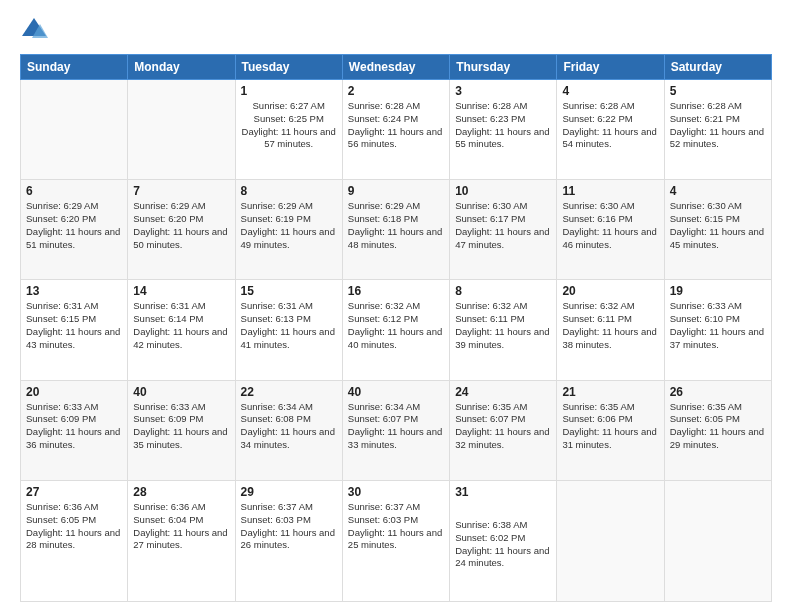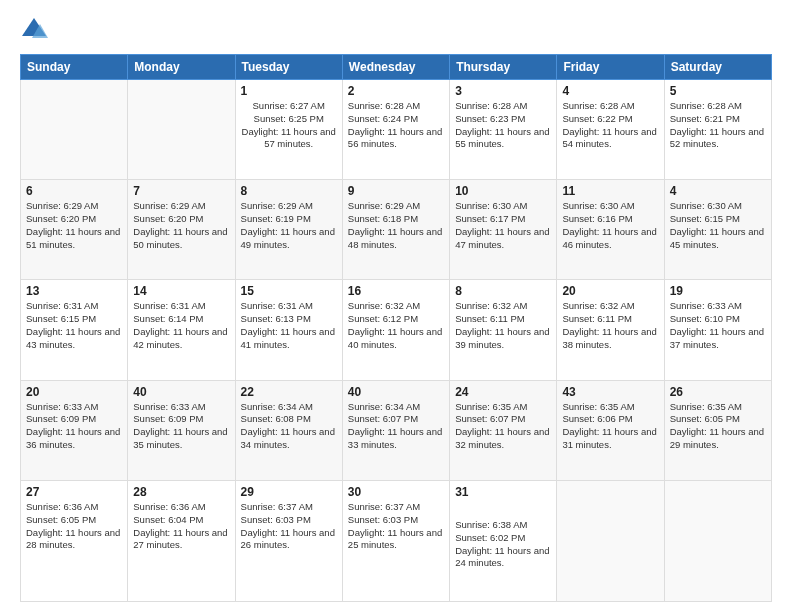--- a/index.html
+++ b/index.html
@@ -286,21 +286,21 @@
 Sunset: 6:07 PM
 Daylight: 11 hours and 33 minutes.</div>
           </td>
           <td>
             <span class="day-num">24</span>
             <div class="day-info" style="white-space: pre-line;">Sunrise: 6:35 AM
 Sunset: 6:07 PM
 Daylight: 11 hours and 32 minutes.</div>
           </td>
           <td>
-            <span class="day-num">43</span>
+            <span class="day-num">21</span>
             <div class="day-info" style="white-space: pre-line;">Sunrise: 6:35 AM
 Sunset: 6:06 PM
 Daylight: 11 hours and 31 minutes.</div>
           </td>
           <td>
             <span class="day-num">26</span>
             <div class="day-info" style="white-space: pre-line;">Sunrise: 6:35 AM
 Sunset: 6:05 PM
 Daylight: 11 hours and 29 minutes.</div>
           </td>

